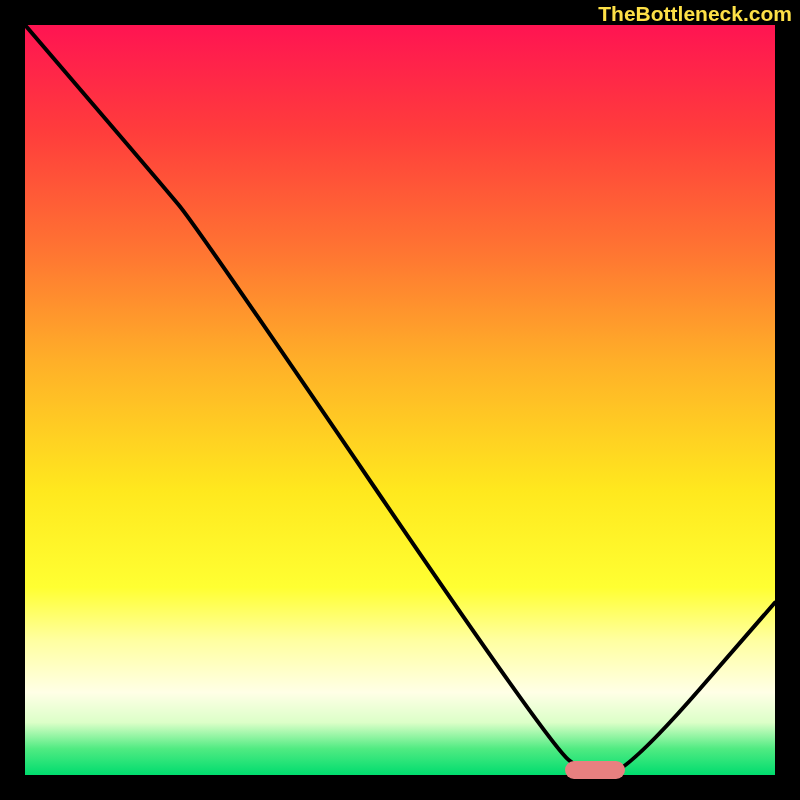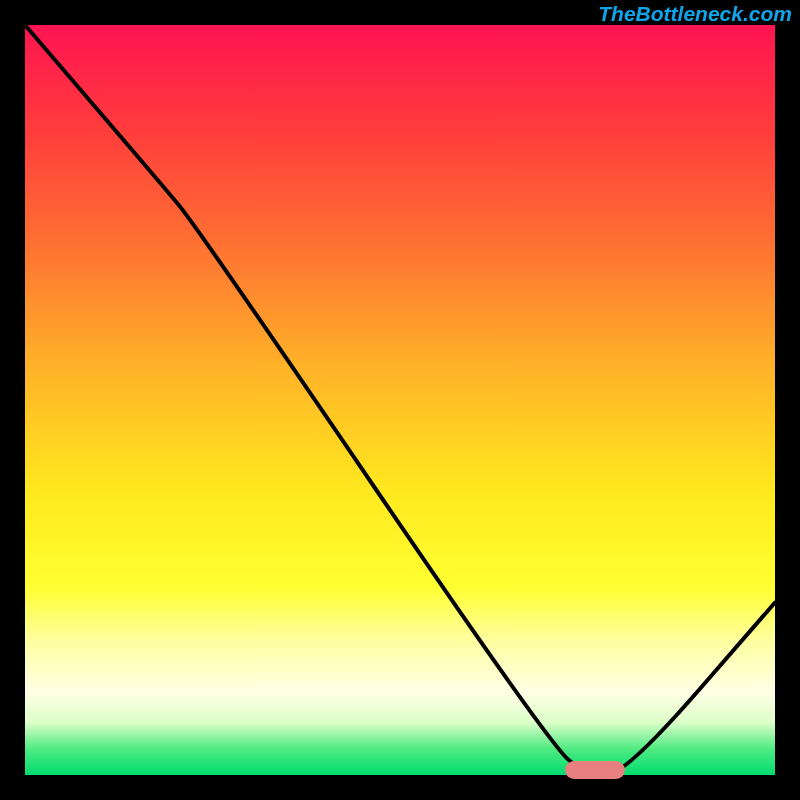--- a/index.html
+++ b/index.html
@@ -8,25 +8,24 @@
     width: 800px;
     height: 800px;
     background: #000;
     font-family: Arial, Helvetica, sans-serif;
     position: relative;
   }
   .attribution {
     position: absolute;
     top: 2px;
     right: 8px;
-    color: #0ea5e9;
+    color: #fde047;
     font-size: 21px;
     font-weight: bold;
     z-index: 10;
-    font-style: italic;
   }
   .plot-area {
     position: absolute;
     left: 25px;
     top: 25px;
     width: 750px;
     height: 750px;
     background: linear-gradient(to bottom,
       #ff1452 0%,
       #ff3c3c 14%,

